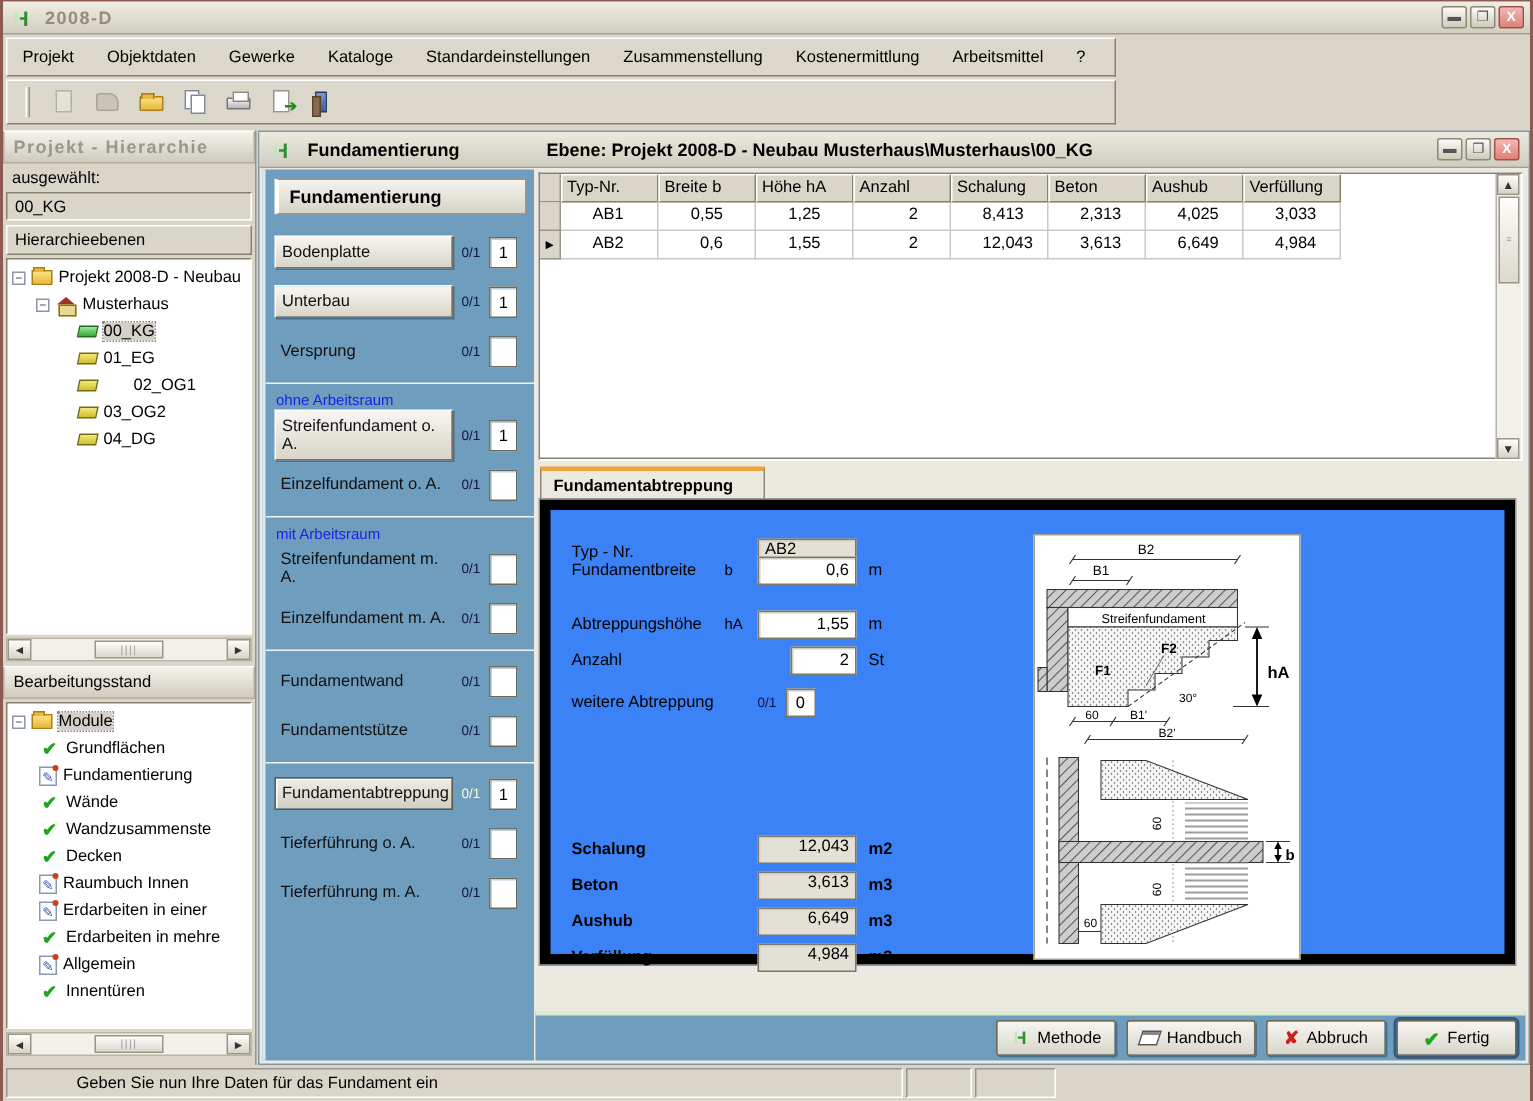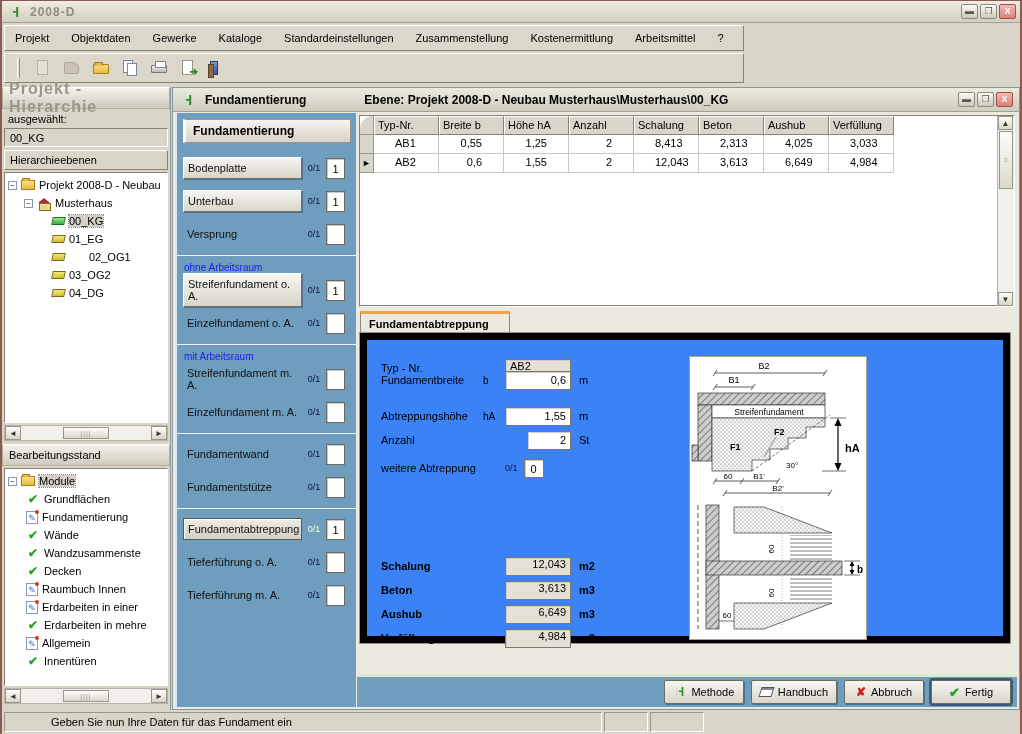--- a/index.html
+++ b/index.html
@@ -43,21 +43,21 @@
   .printer { position:absolute; left:2px; top:7px; width:16px; height:8px; background:linear-gradient(#f2f2f2,#b9b9b9); border:1px solid #777; border-radius:1px; }
   .printer:before { content:""; position:absolute; left:3px; top:-5px; width:9px; height:5px; background:#fff; border:1px solid #888; }
   .exporta { position:absolute; right:0; bottom:1px; color:#1e8c1e; font-size:10px; font-weight:bold; }
   .door { position:absolute; left:3px; top:3px; width:8px; height:14px; background:linear-gradient(#7c96c8,#3c5a9a); border:1px solid #2a3a66; }
   .door:after { content:""; position:absolute; left:-3px; top:2px; width:4px; height:12px; background:#8a6a4a; border:1px solid #5a4228; }
 
   
   #panelL { position:absolute; left:0; top:86px; width:169px; bottom:24px; background:#d9d5c9; border-right:1px solid #9a958a; }
   .phead { height:22px; background:linear-gradient(#f4f2ec,#cfcbbd); border:1px solid #b3aea0; border-top-color:#fff;
     display:flex; align-items:center; padding:0 6px; font-weight:bold; }
-  #hier-title { color:#9b968b; font-size:16px; letter-spacing:1px; }
+  #hier-title { color:#9b968b; font-size:12px; letter-spacing:1px; }
   .lblrow { padding:4px 6px 2px; }
   .field { margin:1px 2px; height:19px; background:#d9d5c9; display:flex; align-items:center; padding:0 5px; }
   .subhead { margin:3px 2px 0; height:20px; background:#d9d5c9; display:flex; align-items:center; padding:0 5px; }
   .treebox { margin:2px 2px 0; background:#fff; overflow:hidden; }
   .tnode { display:flex; align-items:center; height:18px; gap:4px; white-space:nowrap; }
   .expander { width:9px; height:9px; background:#fff; border:1px solid #8a96a8; font-size:8px; line-height:7px; text-align:center; color:#333; flex:none; }
   .i-folder { width:14px; height:10px; background:linear-gradient(#fbe285,#e8b93c); border:1px solid #a87f18; position:relative; flex:none; }
   .i-folder:before { content:""; position:absolute; left:0; top:-3px; width:6px; height:2px; background:#e8b93c; border:1px solid #a87f18; border-bottom:none; }
   .i-house { width:14px; height:11px; position:relative; flex:none; }
   .i-house:before { content:""; position:absolute; left:1px; top:0; border-left:6px solid transparent; border-right:6px solid transparent; border-bottom:5px solid #a33028; }
@@ -91,21 +91,21 @@
   .sblabel.active { border-color:#5a5a52; background:linear-gradient(#efede7,#d2cec2); box-shadow:inset 1px 1px 0 #fff; }
   .sbratio { width:24px; text-align:center; font-size:9px; color:#10104a; }
   .sbratio.lit { color:#ffffd2; }
   .sbcount { width:19px; height:21px; background:#fff; border:1px solid #6a6a5e; box-shadow:inset 1px 1px 0 #b9cedd; text-align:center; line-height:20px; font-size:11px; }
   .sbsep { height:1px; background:#eef3f6; margin:7px -5px 8px -6px; }
   .sbgroup { font-size:10px; color:#1d1dea; height:14px; margin:-2px 0 2px 1px; }
 
   
   #rarea { position:absolute; left:182px; top:0; right:0; bottom:0; background:#ece9e0; }
   #tablewrap { position:absolute; left:2px; top:2px; right:2px; height:192px; background:#fff; border:1px solid #878270; border-right-color:#fff; border-bottom-color:#fff; box-shadow:inset -1px -1px 0 #878270; display:flex; }
-  #grid { flex:1; overflow:hidden; position:relative;border-radius:13px; }
+  #grid { flex:1; overflow:hidden; position:relative; }
   .trow { display:flex; height:19px; }
   .selcell { width:14px; background:#d9d5c9; border-right:1px solid #9a958a; border-bottom:1px solid #9a958a; font-size:9px; line-height:18px; text-align:center; flex:none; }
   .hcell { width:65px; flex:none; background:#d9d5c9; padding:2px 3px; border-top:1px solid #fff; border-left:1px solid #fff; border-right:1px solid #878270; border-bottom:1px solid #878270; font-size:11px; white-space:nowrap; overflow:hidden; }
   .dcell { width:65px; flex:none; padding:2px 21px; border-right:1px solid #c9c9c9; border-bottom:1px solid #c9c9c9; font-size:11px; white-space:nowrap; }
   .num { text-align:right; }
   .vscroll { width:17px; background:#f2f0ea; border-left:1px solid #b9b4a6; display:flex; flex-direction:column; }
   .vthumb { height:58px; margin:1px; background:linear-gradient(#fdfdfb,#dcd8cc); border:1px solid #9a958a; display:flex; align-items:center; justify-content:center; font-size:6px; color:#999; }
   .vfill { flex:1; }
 
   

